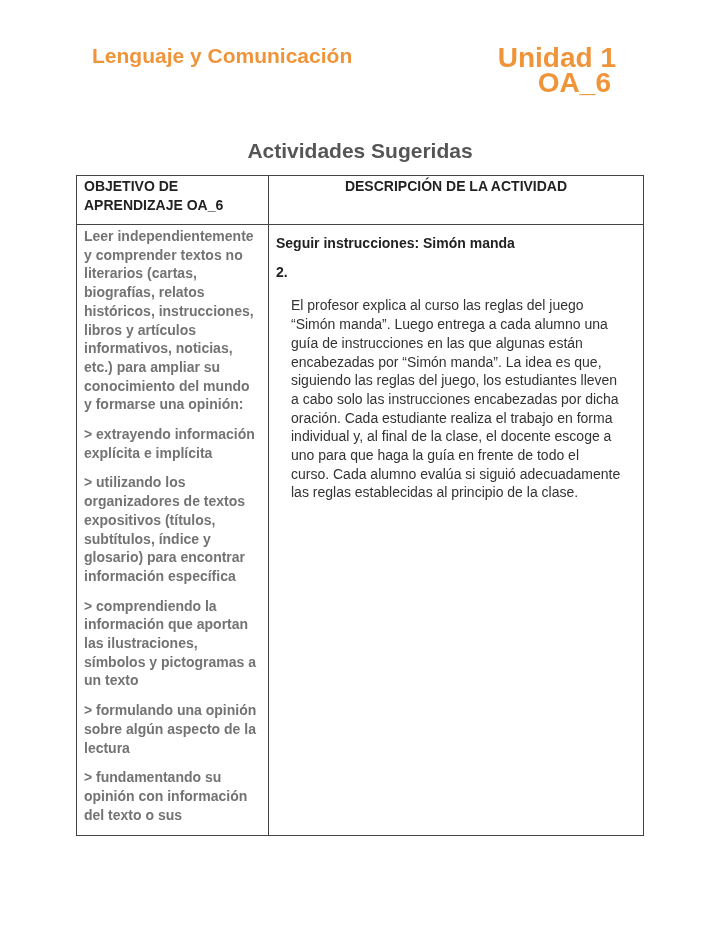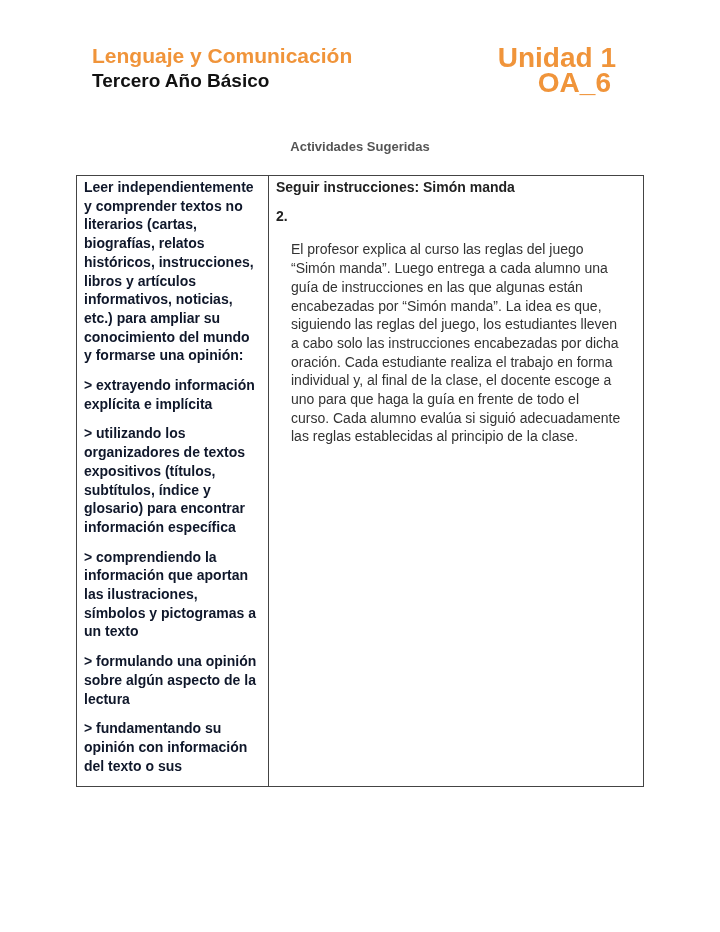--- a/index.html
+++ b/index.html
@@ -2,52 +2,55 @@
 <html><head>
 <meta charset="utf-8">
 <style>
   html, body { margin:0; padding:0; background:#ffffff; }
   body { width:720px; height:932px; position:relative; overflow:hidden; font-family:"Liberation Sans", sans-serif; color:#1a1a1a; }
   .hdr-left { position:absolute; left:92px; top:43px; }
   .hdr-title { color:#f0943a; font-weight:bold; font-size:21px; line-height:26px; }
   .hdr-sub { color:#111; font-weight:bold; font-size:19px; line-height:24px; }
   .hdr-right { position:absolute; right:104px; top:45px; text-align:right; color:#f0943a; font-weight:bold; font-size:28px; line-height:25px; }
   .hdr-right .oa { padding-right:5px; }
-  .section-title { position:absolute; left:0; width:720px; top:139px; text-align:center; font-size:13px; font-weight:bold; color:#555; }
+  .section-title { position:absolute; left:0; width:720px; top:139px; text-align:center; font-size:21px; font-weight:bold; color:#555; }
   table.act { position:absolute; left:76px; top:175px; width:568px; border-collapse:collapse; table-layout:fixed; }
   table.act td { border:1px solid #444; vertical-align:top; padding:1px 7px 0 7px; font-size:14px; line-height:18.7px; }
   .col-left { width:177px; }
   .th-left { font-weight:bold; color:#222; height:47px; }
   .th-right { font-weight:bold; color:#222; text-align:center; }
-  .obj p { margin:0 0 11px 0; font-weight:bold; color:#0f172a; }
+  .obj p { margin:0 0 11px 0; font-weight:bold; color:#737373; }
   .obj { height:594px; overflow:hidden; padding-top:2px !important; }
-  .desc-title { font-weight:bold; margin:0 0 10px 0; color:#222; padding-top:1px; }
+  .desc-title { font-weight:bold; margin:0 0 10px 0; color:#222; padding-top:8px; }
   .desc-num { font-weight:bold; margin:0 0 12px 0; color:#222; }
   .desc-body { margin:15px; color:#333; font-size:14px; line-height:18.7px; }
 </style>
 </head>
 <body>
 
 <div class="hdr-left">
   <div class="hdr-title">Lenguaje y Comunicación</div>
-  <div class="hdr-sub">Tercero Año Básico</div>
 </div>
 <div class="hdr-right">
   <div>Unidad 1</div>
   <div class="oa">OA_6</div>
 </div>
 
 <div class="section-title">Actividades Sugeridas</div>
 
 <table class="act">
   <colgroup>
       <col class="col-left" style="width:192px">
       <col>
     </colgroup>
   <tbody>
+      <tr>
+    <td class="th-left">OBJETIVO DE APRENDIZAJE OA_6</td>
+    <td class="th-right">DESCRIPCIÓN DE LA ACTIVIDAD</td>
+  </tr>
   <tr>
     <td class="obj">
       <p>Leer independientemente y comprender textos no literarios (cartas, biografías, relatos históricos, instrucciones, libros y artículos informativos, noticias, etc.) para ampliar su conocimiento del mundo y formarse una opinión:</p>
       <p>&gt; extrayendo información explícita e implícita</p>
       <p>&gt; utilizando los organizadores de textos expositivos (títulos, subtítulos, índice y glosario) para encontrar información específica</p>
       <p>&gt; comprendiendo la información que aportan las ilustraciones, símbolos y pictogramas a un texto</p>
       <p>&gt; formulando una opinión sobre algún aspecto de la lectura</p>
       <p>&gt; fundamentando su opinión con información del texto o sus</p>
     </td>
     <td>

